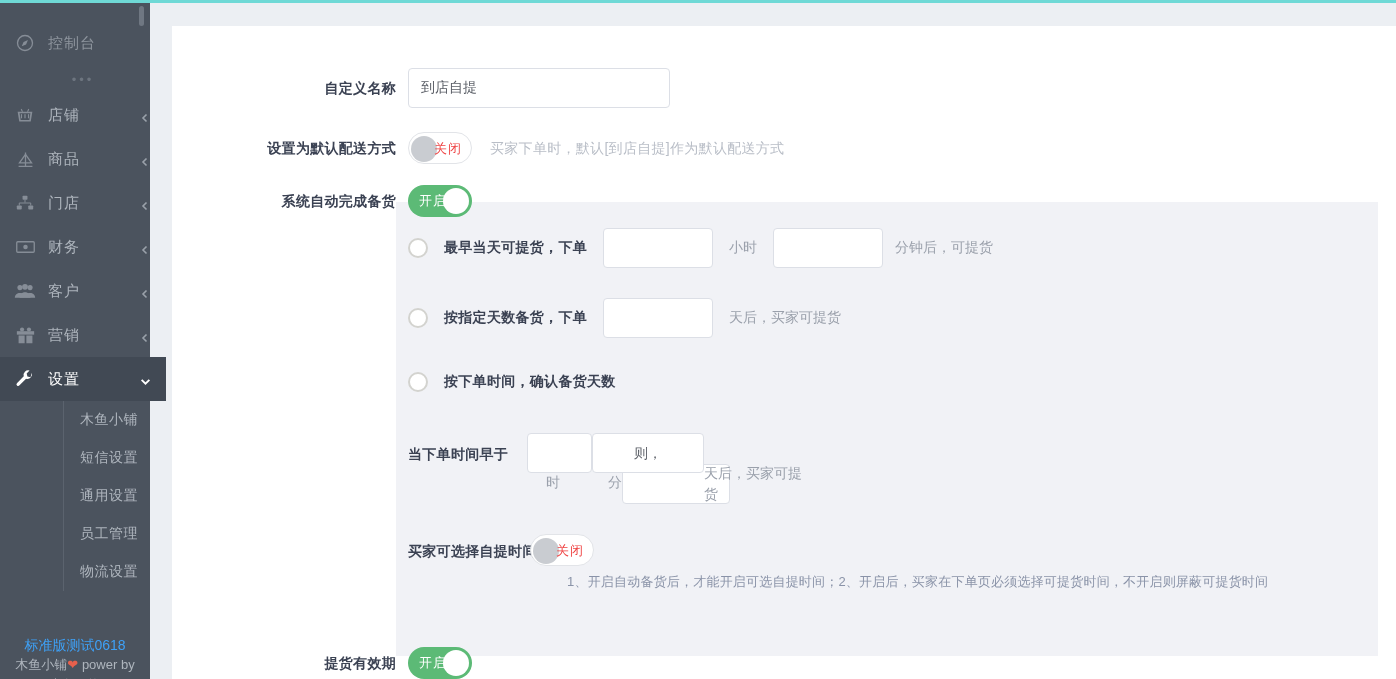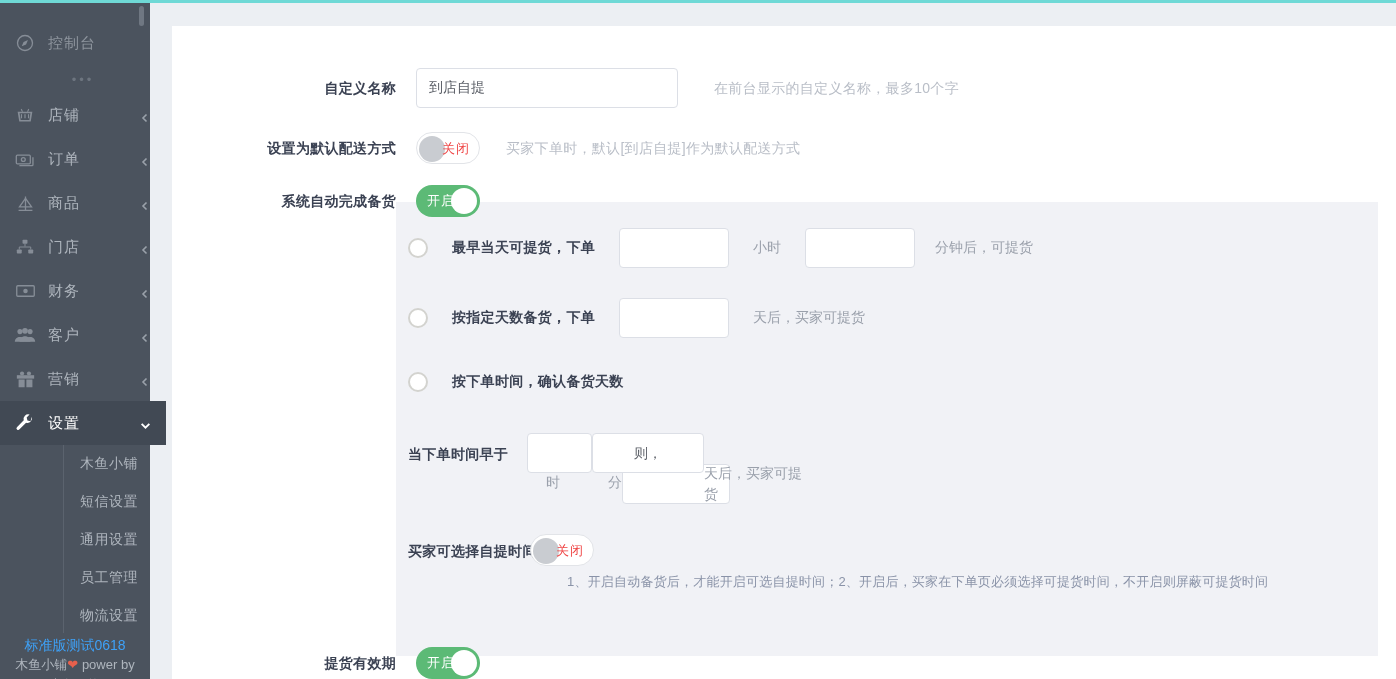--- a/index.html
+++ b/index.html
@@ -46,21 +46,21 @@
 
   
   .rail{position:absolute;left:150px;top:0;width:22px;height:679px;background:#eceff3;z-index:15;}
 
   
   .main{position:absolute;left:172px;top:0;width:1224px;height:679px;overflow:hidden;}
   .main-top{position:absolute;left:0;top:0;width:1224px;height:26px;background:#eceff3;}
   .card{position:absolute;left:0;top:26px;width:1224px;height:653px;background:#fff;}
 
   
-  .row{position:absolute;display:flex;align-items:flex-start;gap:8px;}
+  .row{position:absolute;display:flex;align-items:flex-start;}
   .rlabel{color:#3b4253;font-weight:bold;font-size:14px;text-align:right;letter-spacing:.3px;}
   .hint{color:#b9bec7;font-size:14px;letter-spacing:.3px;}
 
   
   .inp{box-sizing:border-box;border:1px solid #dcdfe6;border-radius:4px;background:#fff;
        height:40px;padding:0 12px;font-size:14px;color:#5a5e66;outline:none;
        font-family:"Liberation Sans","DejaVu Sans",sans-serif;}
   .inp::placeholder{color:#c0c4cc;}
 
   
@@ -117,35 +117,20 @@
           </svg>
         </span>
         <span class="lbl">店铺</span>
         <span class="arrow">
           <svg width="10" height="10" viewBox="0 0 10 10" fill="none" stroke="#9aa1aa" stroke-width="1.6">
               <path d="M6.5 1.5L3 5l3.5 3.5"></path>
             </svg>
         </span>
       </div>
 
-      <div class="nav-item">
-        <span class="ic">
-          <svg width="21" height="17" viewBox="0 0 24 19" fill="none" stroke="#9aa1aa" stroke-width="1.5">
-            <rect x="1.5" y="4.5" width="16" height="10" rx="1.2"></rect>
-              <circle cx="9.5" cy="9.5" r="2.2"></circle>
-            <path d="M20.5 7v8.5a1 1 0 0 1-1 1H5"></path>
-          </svg>
-        </span>
-        <span class="lbl">订单</span>
-        <span class="arrow">
-          <svg width="10" height="10" viewBox="0 0 10 10" fill="none" stroke="#9aa1aa" stroke-width="1.6">
-              <path d="M6.5 1.5L3 5l3.5 3.5"></path>
-            </svg>
-        </span>
-      </div>
 
       <div class="nav-item">
         <span class="ic">
           <svg width="21" height="19" viewBox="0 0 24 22" fill="none" stroke="#9aa1aa" stroke-width="1.5">
             <path d="M12 3v16M4 19h16"></path>
               <path d="M12 5L5 15h14L12 5z"></path>
           </svg>
         </span>
         <span class="lbl">商品</span>
         <span class="arrow">
@@ -266,21 +251,20 @@
   <main class="main">
     <div class="main-top"></div>
 
     <section class="card">
 
       <div class="gpanel"></div>
 
       <div class="row" style="left:0;top:42px;width:1224px;">
         <div class="rlabel" style="width:224px;line-height:40px;">自定义名称</div>
         <input class="inp" style="margin-left: 12px; width: 262px; font-family: Liberation Mono, monospace;" value="到店自提">
-        <div class="hint" style="margin-left:28px;line-height:40px;">在前台显示的自定义名称，最多10个字</div>
       </div>
 
       <div class="row" style="left:0;top:106px;width:1224px;">
         <div class="rlabel" style="width:224px;line-height:32px;">设置为默认配送方式</div>
         <div class="sw off" style="margin-left:12px;">
           <span class="knob"></span>
           <span class="txt">关闭</span>
         </div>
         <div class="hint" style="margin-left:18px;line-height:32px;">买家下单时，默认[到店自提]作为默认配送方式</div>
       </div>

